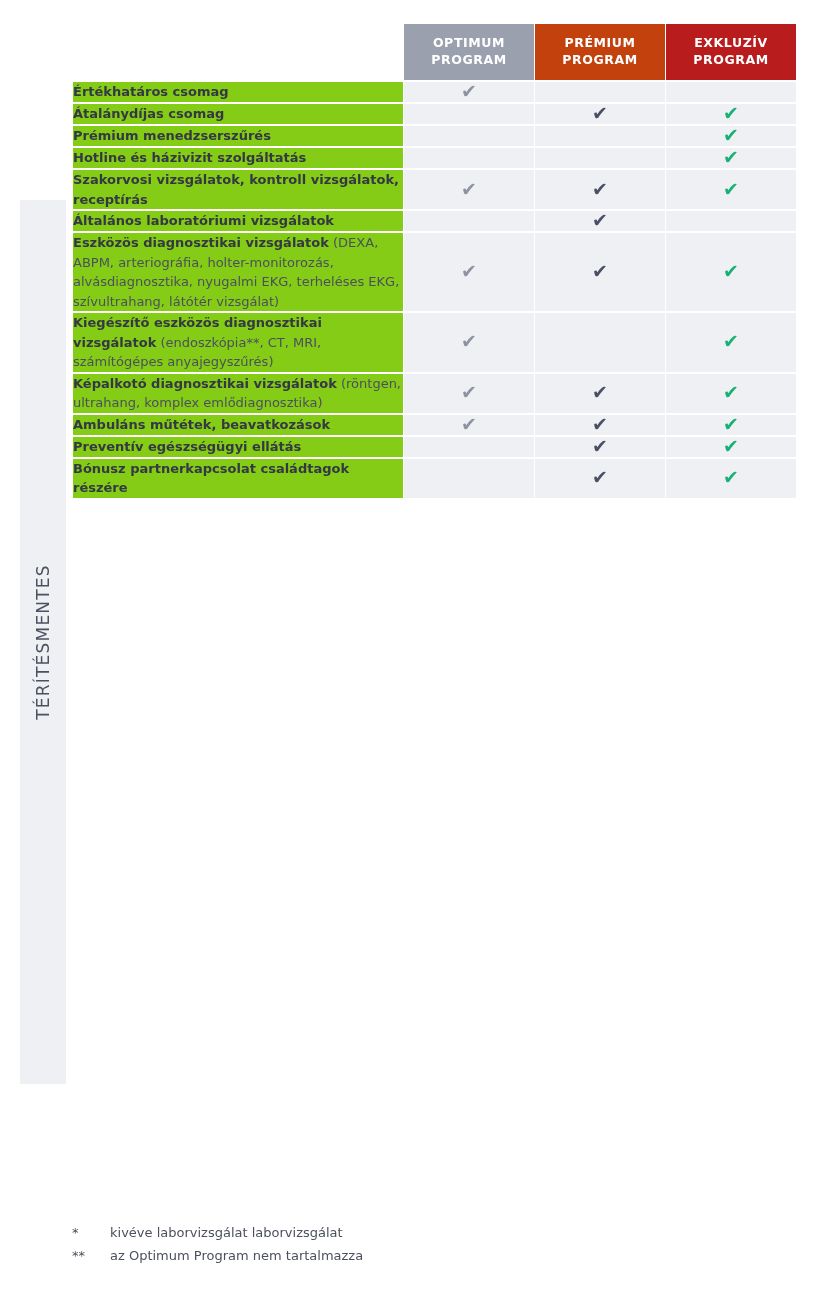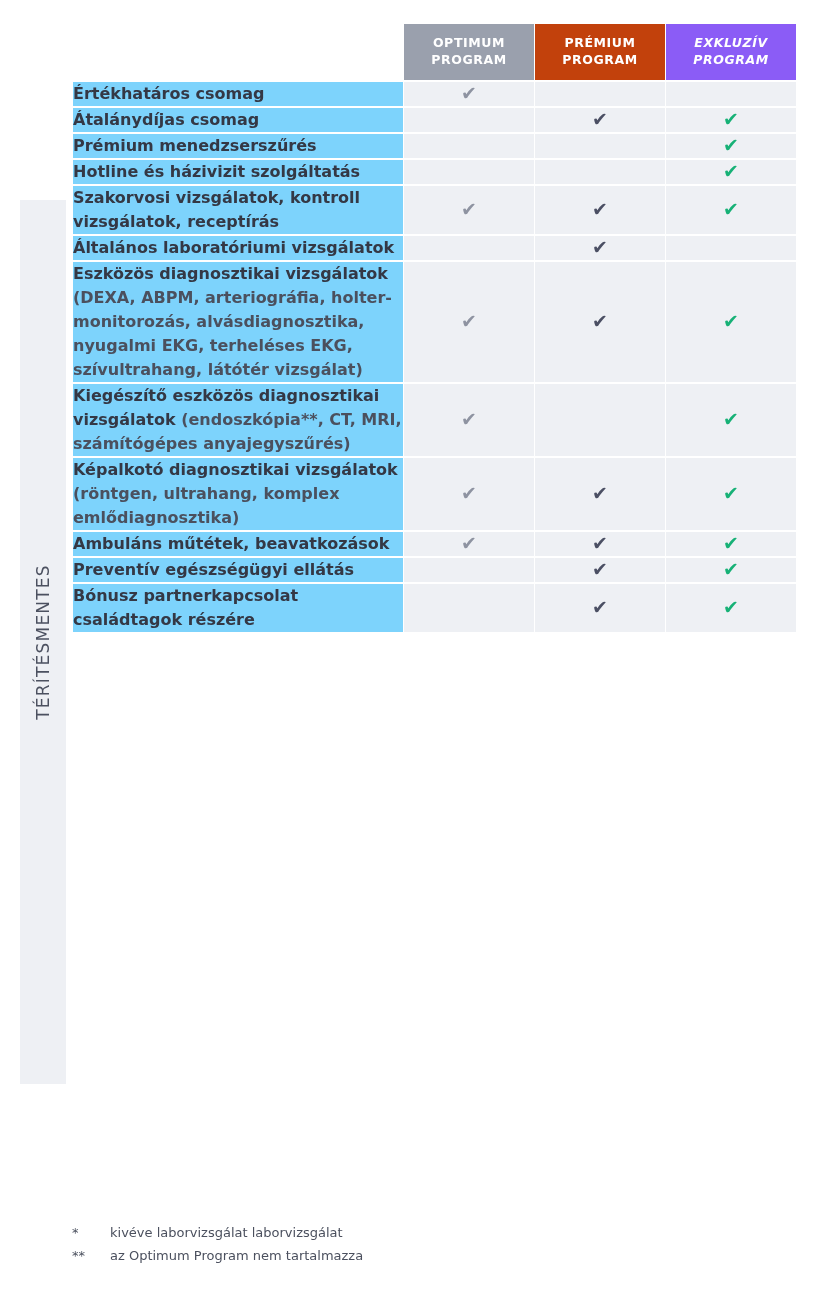--- a/index.html
+++ b/index.html
@@ -70,36 +70,36 @@
     font-weight: bold;
     letter-spacing: 0.6px;
     line-height: 1.35;
     color: #ffffff;
   }
   th.head-empty {
     background: transparent;
   }
   th.head-optimum { background: #9aa0ad; }
   th.head-premium { background: #c2410c; }
-  th.head-exkluziv { background: #8b5cf6; font-style: italic; }
+  th.head-exkluziv { background: #b91c1c; }
 
   td.feature {
-    background: #7dd3fc;
+    background: #84cc16;
     vertical-align: middle;
     padding: 12px 16px 12px 18px;
-    font-size: 16px;
+    font-size: 13px;
     line-height: 1.5;
     color: #3f4452;
   }
   td.feature .strong {
     font-weight: bold;
     color: #343845;
   }
   td.feature .light {
-    font-weight: bold;
+    font-weight: normal;
     color: #4b505e;
   }
   td.cell {
     background: #eef0f4;
     text-align: center;
     vertical-align: middle;
   }
   td.cell.empty { background: #eef0f4; }
 
   .tick {

